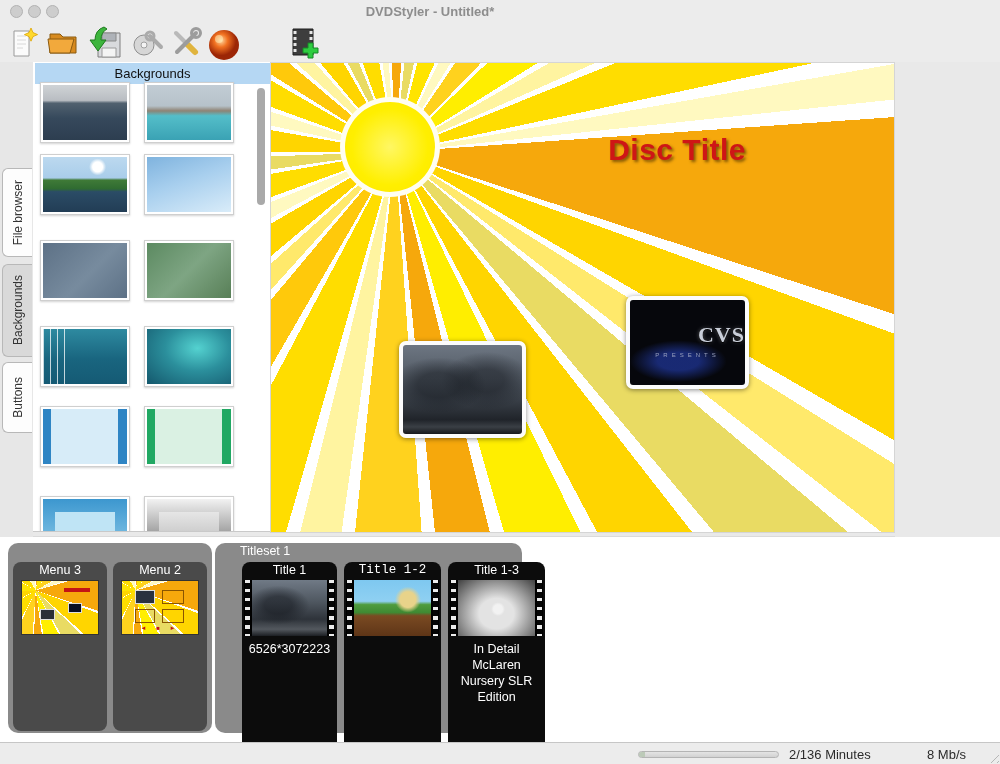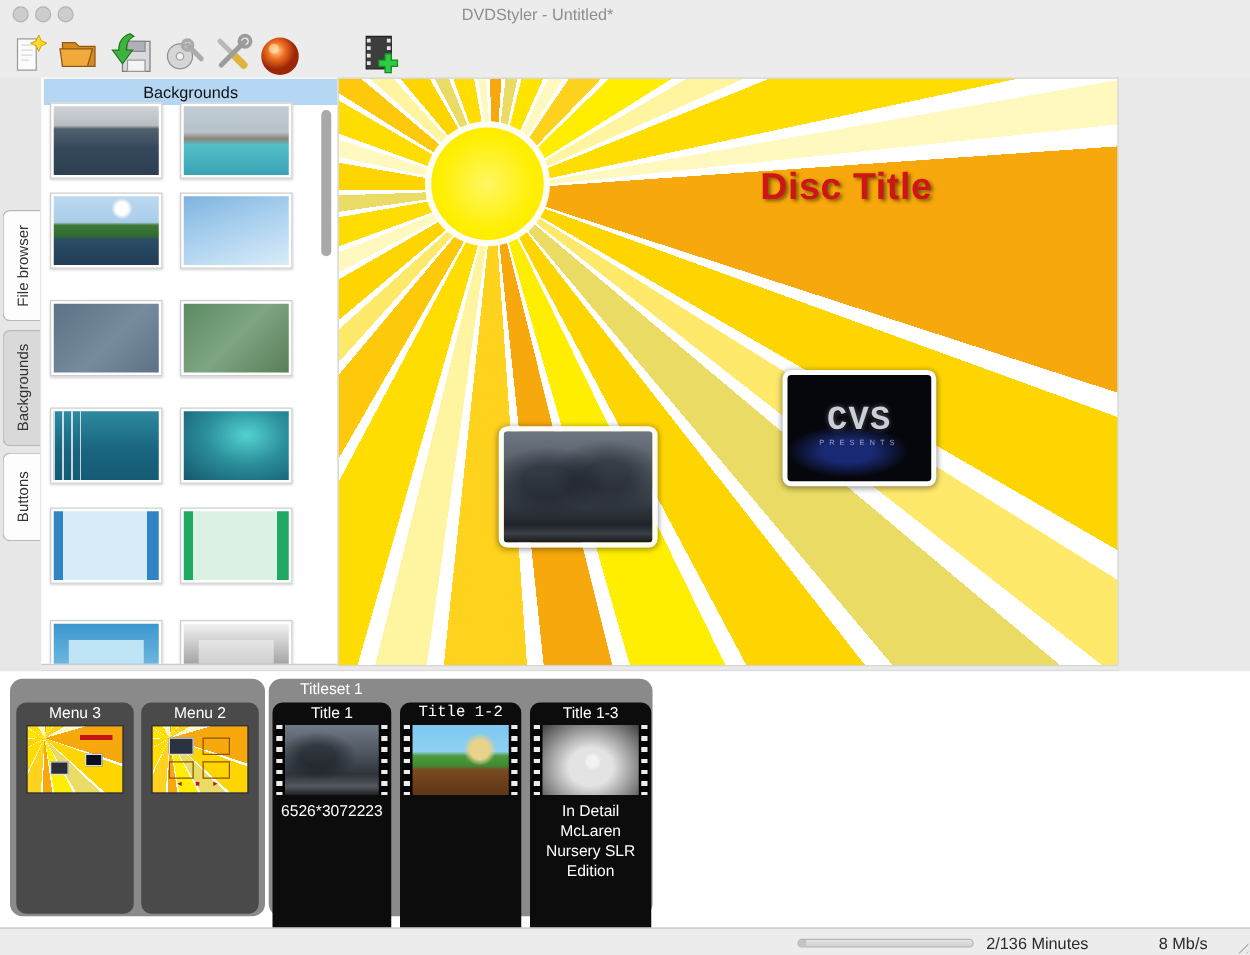--- a/index.html
+++ b/index.html
@@ -1,20 +1,20 @@
 <!DOCTYPE html>
 <html><head>
 <meta charset="utf-8">
 <style>
   * { margin:0; padding:0; box-sizing:border-box; }
   html,body { width:1000px; height:764px; }
   body { font-family:"Liberation Sans", sans-serif; background:#ececec; position:relative; overflow:hidden; }
 
   
-  .titlebar { position:absolute; left:0; top:0; width:860px; height:22px; background:#ececec; }
+  .titlebar { position:absolute; left:0; top:0; width:860px; height:22px; background:#ececec;font-weight:bold; }
   .titlebar .title { position:absolute; left:0; right:0; top:4px; text-align:center; font-size:13px; color:#8d8d8d; }
   .tl { position:absolute; top:5px; width:13px; height:13px; border-radius:50%; background:#cdcdcd; border:1px solid #b2b2b2; }
   .tl.close{ left:10px; } .tl.min{ left:28px; } .tl.max{ left:46px; }
 
   
   .toolbar { position:absolute; left:0; top:22px; width:1000px; height:40px; background:#ececec; }
   .tbtn { position:absolute; top:3px; width:36px; height:36px; }
   .tbtn svg { width:100%; height:100%; }
 
   
@@ -66,21 +66,21 @@
       #ffd500 320deg 330deg,#fff 330deg 332deg,#e9db63 332deg 338deg,#fff 338deg 340deg,#ffdd00 340deg 350deg,#fff 350deg 352deg,
       #fff9c0 352deg 356deg,#fff 356deg 358deg,#f6a80c 358deg 360deg); }
   .sun { position:absolute; left:69px; top:34px; width:100px; height:100px; border-radius:50%; border:5px solid rgba(255,255,255,.95); background:radial-gradient(circle,#fff763 0%,#ffef00 60%,#ffe600 100%); }
   .disc-title { position:absolute; left:315px; top:70px; width:160px; text-align:right; font-size:30px; font-weight:bold; color:#ce1616; text-shadow:2px 2px 3px rgba(70,45,0,.65); letter-spacing:.5px; }
   .vbtn { position:absolute; border:4px solid #fcfcfc; border-radius:7px; box-shadow:0 1px 5px rgba(0,0,0,.45); overflow:hidden; }
   .vbtn.v1 { left:128px; top:278px; width:127px; height:97px;
     background:radial-gradient(ellipse at 30% 45%, rgba(20,24,30,.5) 0 18%, transparent 40%),
                radial-gradient(ellipse at 70% 40%, rgba(15,18,24,.45) 0 15%, transparent 38%),
                linear-gradient(180deg,#6d7682 0%,#525a64 38%,#343a42 66%,#20242a 84%,#3a3f45 92%,#17191d 100%); }
   .vbtn.v2 { left:355px; top:233px; width:123px; height:93px; background:radial-gradient(ellipse 60% 35% at 42% 72%, rgba(40,70,200,.55) 0 30%, transparent 70%), #06070c; }
-  .cvs-text { position:absolute; left:0; right:0; top:22px; text-align:center; font-family:Liberation Mono, monospace; font-weight:bold; font-size:27px; color:#c9ced9; text-shadow:0 1px 1px #000, 0 0 4px rgba(255,255,255,.35); letter-spacing:1px; }
+  .cvs-text { position:absolute; left:0; right:0; top:22px; text-align:right; font-family:Liberation Serif, serif; font-weight:bold; font-size:22px; color:#c9ced9; text-shadow:0 1px 1px #000, 0 0 4px rgba(255,255,255,.35); letter-spacing:1px; }
   .cvs-sub { position:absolute; left:0; right:0; top:52px; text-align:center; font-size:6px; letter-spacing:4px; color:#98a0bd; }
 
   .rightgap { position:absolute; left:895px; top:0; width:105px; height:475px; background:#e9e9e9; }
 
   
   .browser { position:absolute; left:0; top:537px; width:1000px; height:205px; background:#fff; }
   .group { position:absolute; top:6px; height:190px; background:#8a8a8a; border-radius:10px; }
   .group.vmgm { left:8px; width:204px; }
   .group.tset { left:215px; width:307px; }
   .group-label { height:17px; line-height:16px; color:#fff; font-size:12.5px; padding-left:30px; }
@@ -96,21 +96,21 @@
       #ffe400 270deg 300deg,#fff 300deg 302deg,#ffdd00 302deg 330deg,#fff 330deg 332deg,#fff9c0 332deg 358deg,#fff 358deg 360deg); }
   .m1-title { position:absolute; left:42px; top:7px; width:26px; height:4px; background:#c41414; }
   .m1-b1 { position:absolute; left:18px; top:28px; width:15px; height:11px; background:#2a2e36; border:1px solid #ddd; }
   .m1-b2 { position:absolute; left:46px; top:22px; width:14px; height:10px; background:#0a0e22; border:1px solid #ddd; }
   .m2-filled { position:absolute; left:13px; top:9px; width:20px; height:14px; background:#2a3140; border:1px solid #ddd; }
   .m2-o1 { position:absolute; left:40px; top:9px; width:22px; height:14px; border:1px solid #8a5400; }
   .m2-o2 { position:absolute; left:13px; top:28px; width:20px; height:14px; border:1px solid #8a5400; }
   .m2-o3 { position:absolute; left:40px; top:28px; width:22px; height:14px; border:1px solid #8a5400; }
   .m2-arrows { position:absolute; left:0; right:0; bottom:3px; text-align:center; font-size:6px; color:#c41414; letter-spacing:4px; }
 
-  .tcard { position:absolute; top:19px; height:195px; background:#0c0c0c; border-radius:8px; overflow:hidden; }
+  .tcard { position:absolute; top:19px; height:195px; background:#0c0c0c; border-radius:8px; overflow:hidden;margin-left:24px; }
   .tcard.c1 { left:3px; width:95px; }
   .tcard.c2 { left:105px; width:97px;font-family:Liberation Mono, monospace; }
   .tcard.c3 { left:209px; width:97px; }
   .film { position:relative; height:56px; margin:1px 2px 0; background:#000; }
   .film::before, .film::after { content:""; position:absolute; top:0; bottom:0; width:5px;
     background:repeating-linear-gradient(180deg,#ececec 0 3.5px,#050505 3.5px 9px); }
   .film::before { left:1px; } .film::after { right:1px; }
   .film .fimg { position:absolute; left:8px; right:8px; top:0; bottom:0; }
   .fimg.f1 { background:radial-gradient(ellipse at 35% 45%, rgba(15,18,24,.5) 0 20%, transparent 45%), linear-gradient(180deg,#707a86 0%,#4e565f 40%,#2e333a 70%,#53585e 88%,#1c1f23 100%); }
   .fimg.f2 { background:radial-gradient(circle at 70% 35%, #e8d38a 0 12%, transparent 20%), linear-gradient(180deg,#7ec8f0 0%,#8fd0f2 38%,#4f9c3e 44%,#3f8a33 58%,#7a4a22 64%,#5e3517 100%); }

